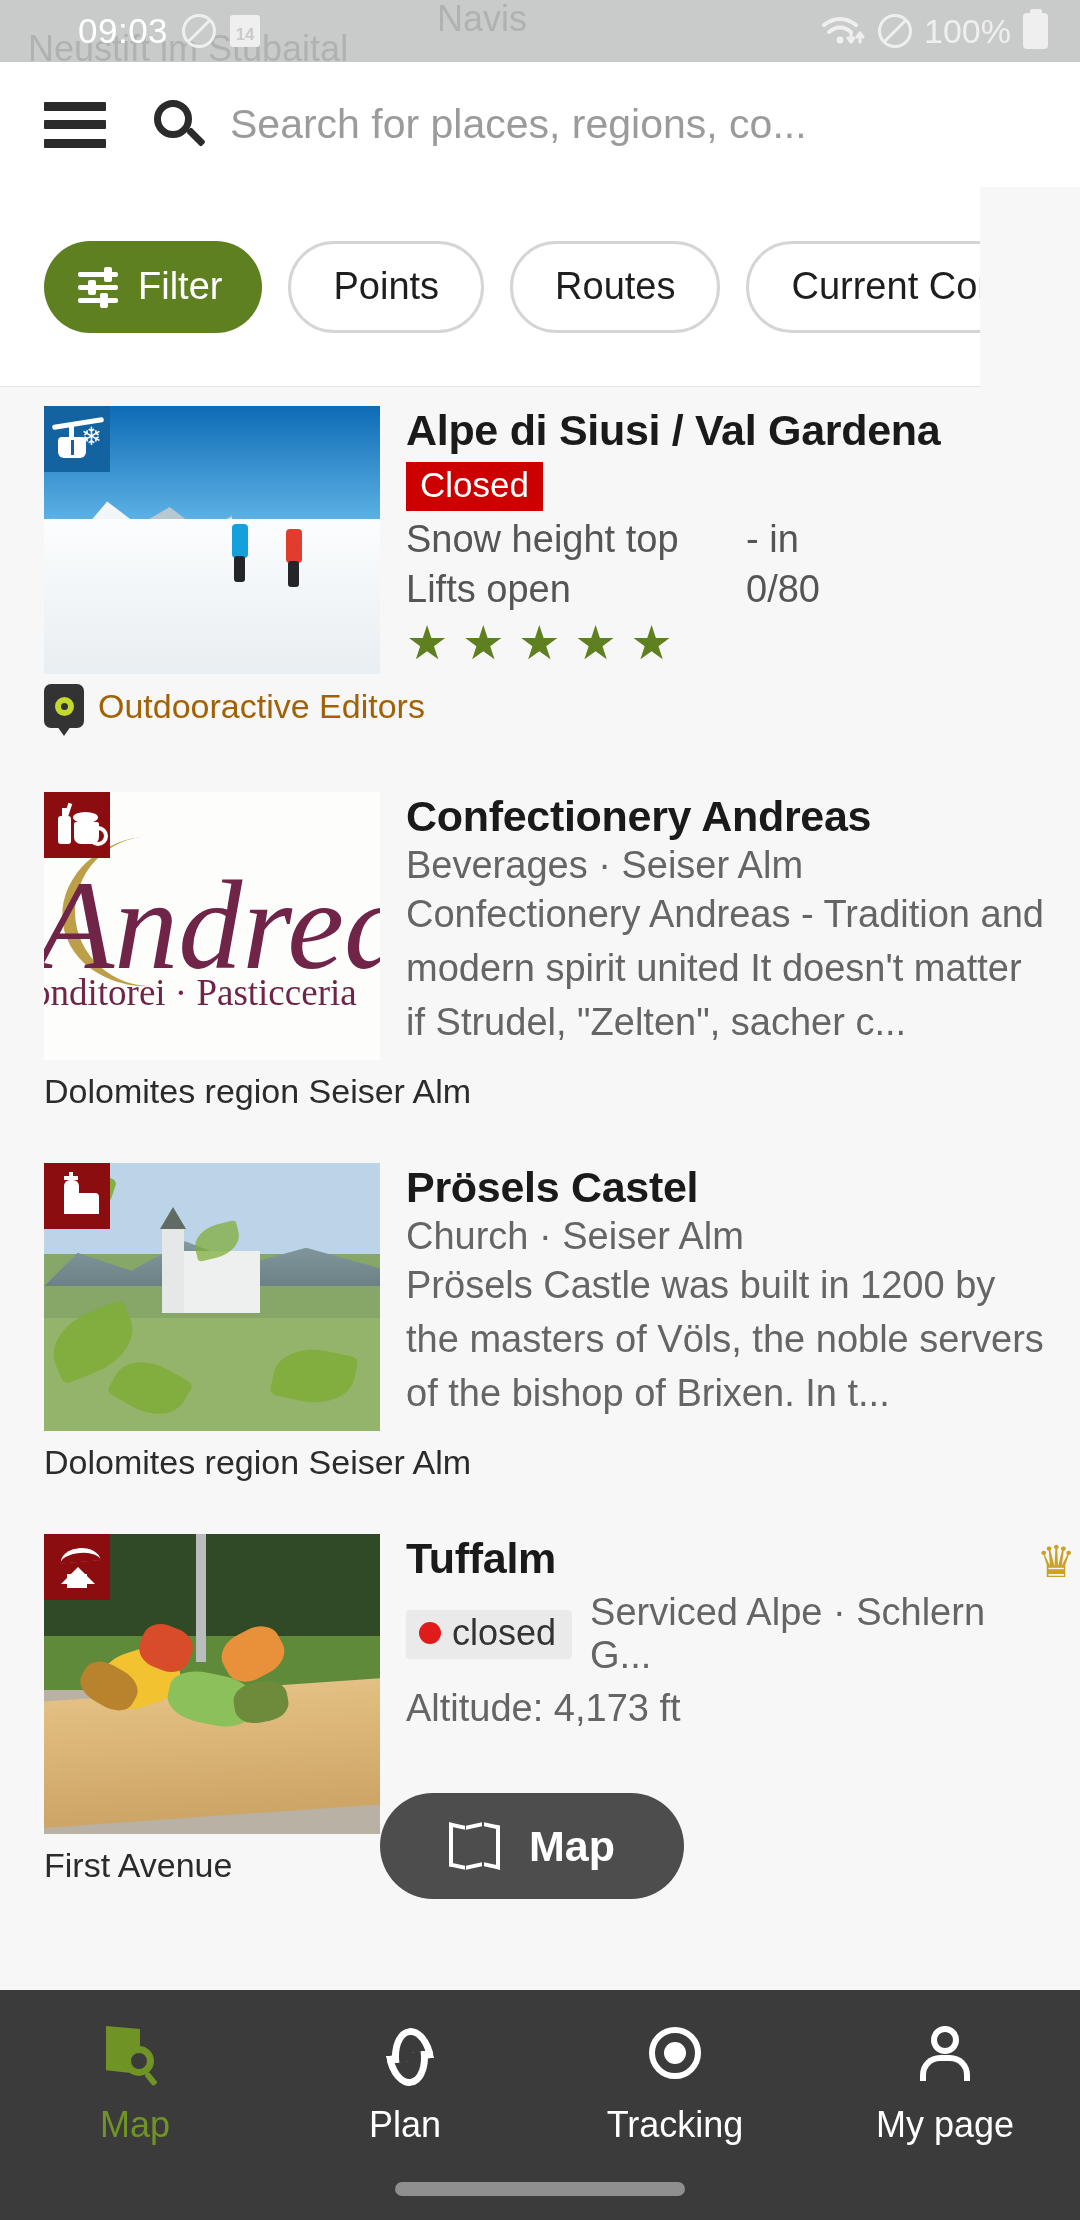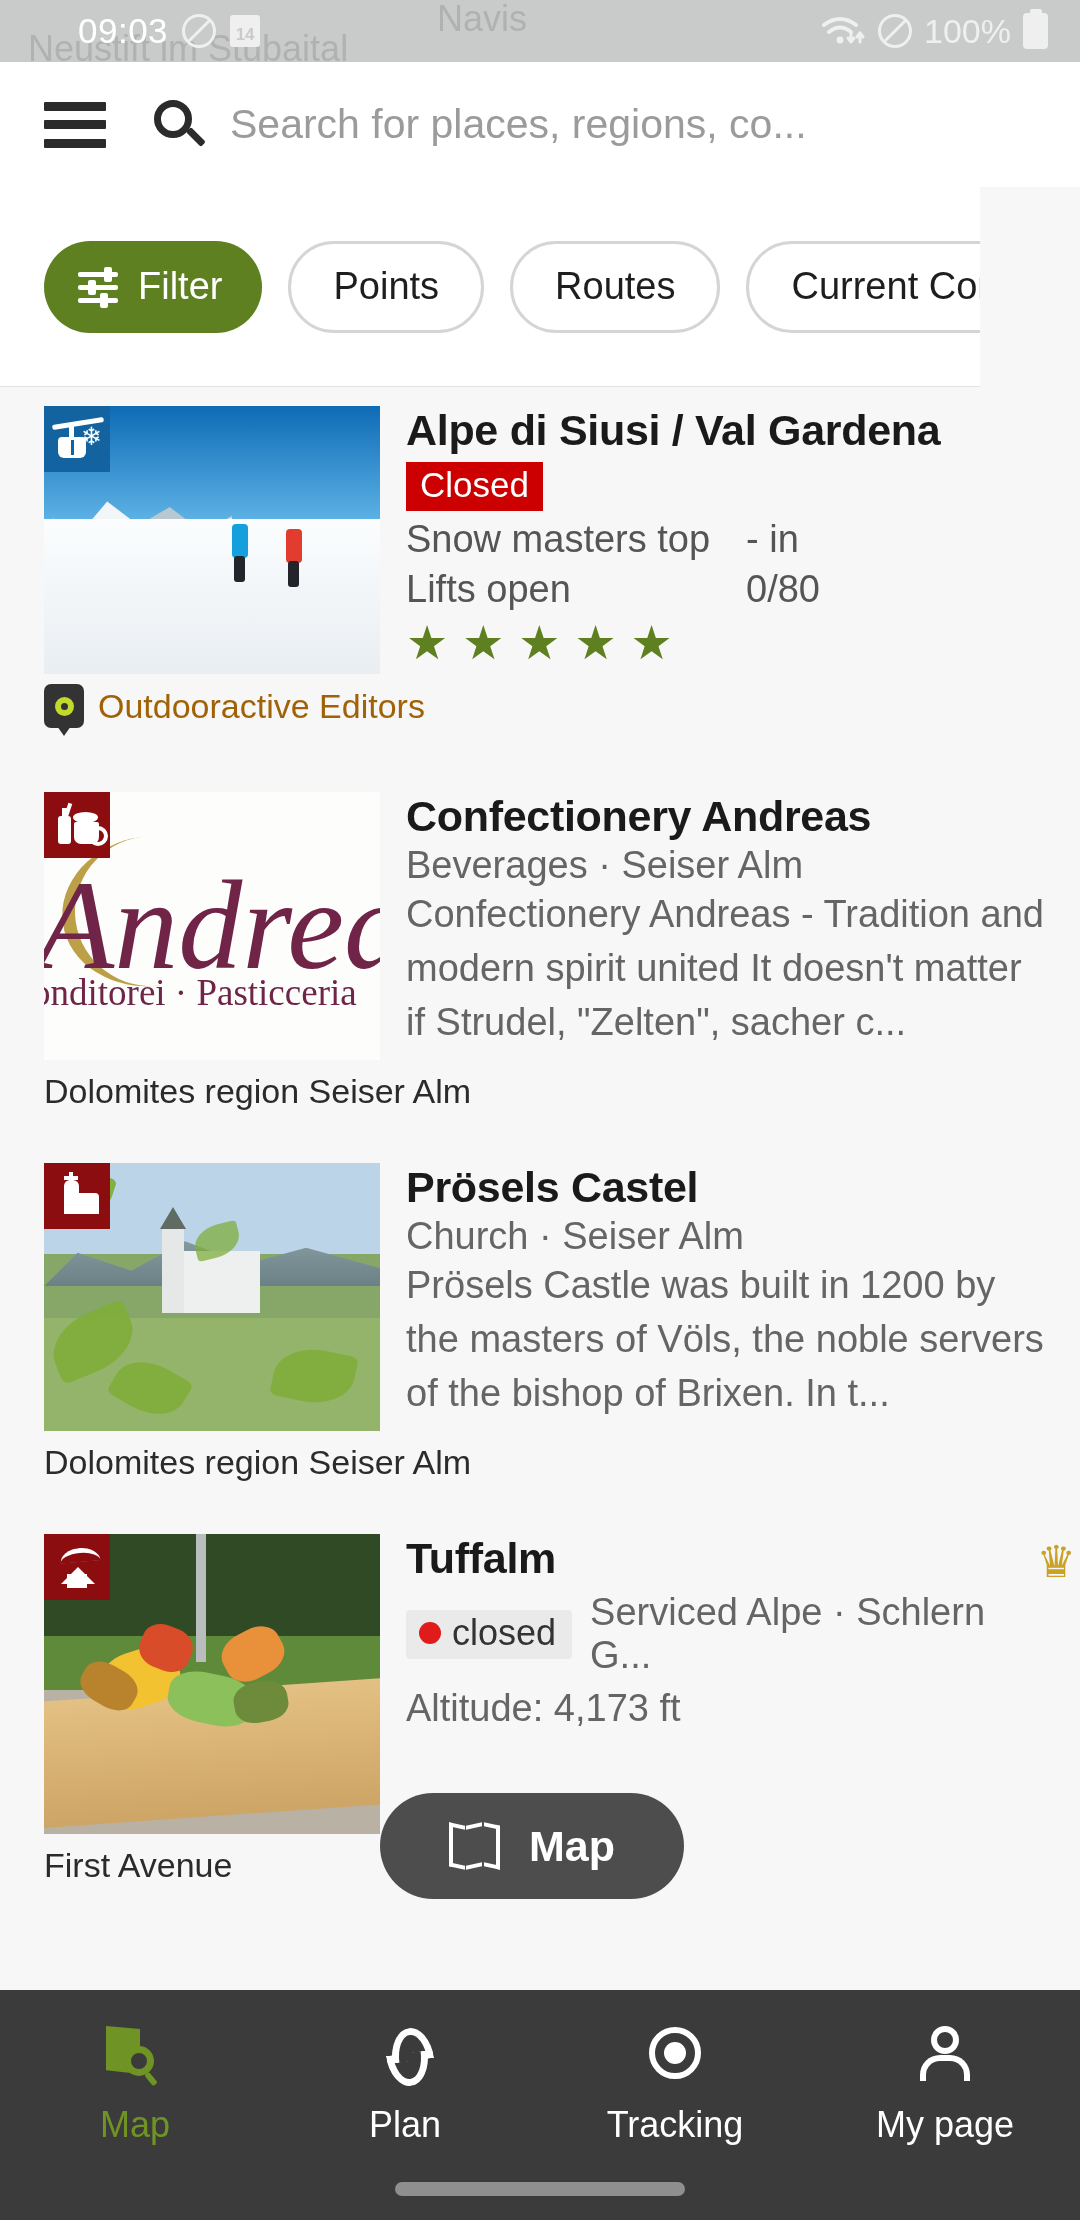--- a/index.html
+++ b/index.html
@@ -319,21 +319,21 @@
               <span class="mast"></span>
               <span class="cab"></span>
             <span class="g-snow">❄</span>
           </span>
         </div>
       </div>
       <div class="card-body">
         <div class="card-title">Alpe di Siusi / Val Gardena</div>
         <div class="badge-closed">Closed</div>
         <div class="kv-row">
-          <span class="kv-key">Snow masters top</span>
+          <span class="kv-key">Snow height top</span>
           <span class="kv-val">- in</span>
         </div>
         <div class="kv-row">
           <span class="kv-key">Lifts open</span>
           <span class="kv-val">0/80</span>
         </div>
         <div class="stars">
           <span>★</span><span>★</span><span>★</span><span>★</span><span>★</span>
         </div>
       </div>

